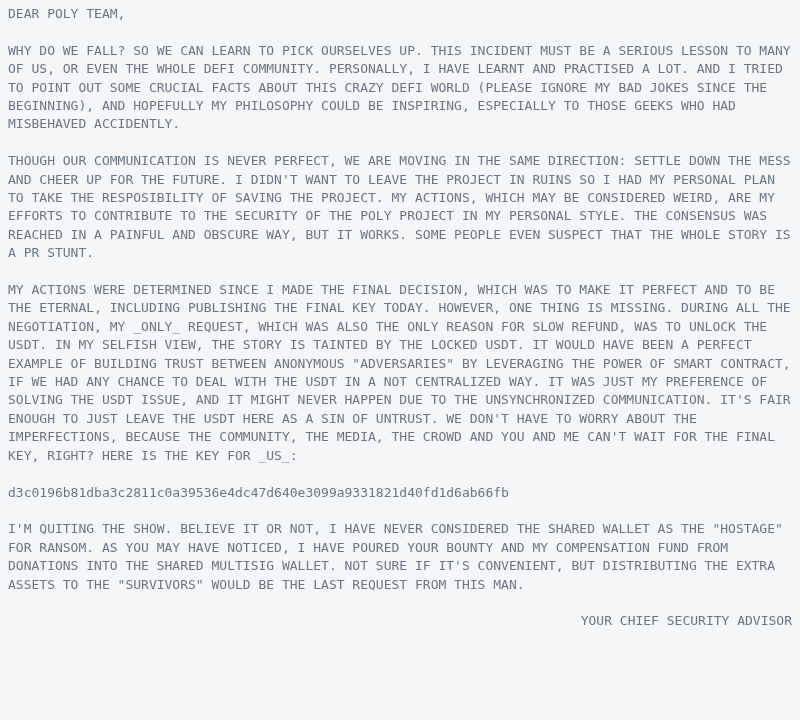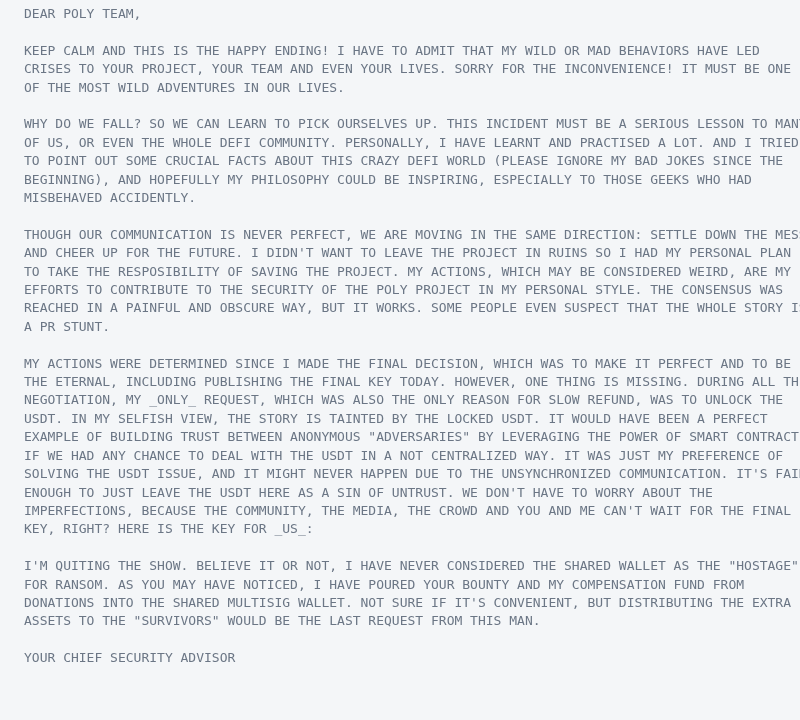--- a/index.html
+++ b/index.html
@@ -3,42 +3,39 @@
 <meta charset="utf-8">
 <style>
   html, body { margin: 0; padding: 0; }
   body {
     width: 800px;
     height: 720px;
     background: #f4f6f8;
     overflow: hidden;
   }
   .letter {
-    padding: 5px 24px;
+    padding: 5px 8px;
     font-family: "DejaVu Sans Mono", monospace;
     font-size: 13px;
     line-height: 18.4px;
     color: #6b7685;
   }
   .block {
     margin: 0 0 18.4px 0;
     font: inherit;
     white-space: pre;
   }
-  .letter > .block:last-child { margin-bottom: 3px; }
+  .letter > .block:last-child { margin-bottom: 3px; text-align: right; }
 </style>
 </head>
 <body style="background: rgb(244, 246, 248);">
 
 <main class="letter" style="color: rgb(107, 118, 133);">
   <pre class="block">DEAR POLY TEAM,</pre>
   <div>
-      <pre class="block">KEEP CALM AND THIS IS THE HAPPY ENDING! I HAVE TO ADMIT THAT MY WILD OR MAD BEHAVIORS HAVE LED
-CRISES TO YOUR PROJECT, YOUR TEAM AND EVEN YOUR LIVES. SORRY FOR THE INCONVENIENCE! IT MUST BE ONE
-OF THE MOST WILD ADVENTURES IN OUR LIVES.</pre>
       <pre class="block">WHY DO WE FALL? SO WE CAN LEARN TO PICK OURSELVES UP. THIS INCIDENT MUST BE A SERIOUS LESSON TO MANY
 OF US, OR EVEN THE WHOLE DEFI COMMUNITY. PERSONALLY, I HAVE LEARNT AND PRACTISED A LOT. AND I TRIED
 TO POINT OUT SOME CRUCIAL FACTS ABOUT THIS CRAZY DEFI WORLD (PLEASE IGNORE MY BAD JOKES SINCE THE
 BEGINNING), AND HOPEFULLY MY PHILOSOPHY COULD BE INSPIRING, ESPECIALLY TO THOSE GEEKS WHO HAD
 MISBEHAVED ACCIDENTLY.</pre>
       <pre class="block">THOUGH OUR COMMUNICATION IS NEVER PERFECT, WE ARE MOVING IN THE SAME DIRECTION: SETTLE DOWN THE MESS
 AND CHEER UP FOR THE FUTURE. I DIDN'T WANT TO LEAVE THE PROJECT IN RUINS SO I HAD MY PERSONAL PLAN
 TO TAKE THE RESPOSIBILITY OF SAVING THE PROJECT. MY ACTIONS, WHICH MAY BE CONSIDERED WEIRD, ARE MY
 EFFORTS TO CONTRIBUTE TO THE SECURITY OF THE POLY PROJECT IN MY PERSONAL STYLE. THE CONSENSUS WAS
 REACHED IN A PAINFUL AND OBSCURE WAY, BUT IT WORKS. SOME PEOPLE EVEN SUSPECT THAT THE WHOLE STORY IS
@@ -47,20 +44,21 @@
 THE ETERNAL, INCLUDING PUBLISHING THE FINAL KEY TODAY. HOWEVER, ONE THING IS MISSING. DURING ALL THE
 NEGOTIATION, MY _ONLY_ REQUEST, WHICH WAS ALSO THE ONLY REASON FOR SLOW REFUND, WAS TO UNLOCK THE
 USDT. IN MY SELFISH VIEW, THE STORY IS TAINTED BY THE LOCKED USDT. IT WOULD HAVE BEEN A PERFECT
 EXAMPLE OF BUILDING TRUST BETWEEN ANONYMOUS "ADVERSARIES" BY LEVERAGING THE POWER OF SMART CONTRACT,
 IF WE HAD ANY CHANCE TO DEAL WITH THE USDT IN A NOT CENTRALIZED WAY. IT WAS JUST MY PREFERENCE OF
 SOLVING THE USDT ISSUE, AND IT MIGHT NEVER HAPPEN DUE TO THE UNSYNCHRONIZED COMMUNICATION. IT'S FAIR
 ENOUGH TO JUST LEAVE THE USDT HERE AS A SIN OF UNTRUST. WE DON'T HAVE TO WORRY ABOUT THE
 IMPERFECTIONS, BECAUSE THE COMMUNITY, THE MEDIA, THE CROWD AND YOU AND ME CAN'T WAIT FOR THE FINAL
 KEY, RIGHT? HERE IS THE KEY FOR _US_:</pre>
     </div>
+  <pre class="block">d3c0196b81dba3c2811c0a39536e4dc47d640e3099a9331821d40fd1d6ab66fb</pre>
   <div>
       <pre class="block">I'M QUITING THE SHOW. BELIEVE IT OR NOT, I HAVE NEVER CONSIDERED THE SHARED WALLET AS THE "HOSTAGE"
 FOR RANSOM. AS YOU MAY HAVE NOTICED, I HAVE POURED YOUR BOUNTY AND MY COMPENSATION FUND FROM
 DONATIONS INTO THE SHARED MULTISIG WALLET. NOT SURE IF IT'S CONVENIENT, BUT DISTRIBUTING THE EXTRA
 ASSETS TO THE "SURVIVORS" WOULD BE THE LAST REQUEST FROM THIS MAN.</pre>
     </div>
   <pre class="block">YOUR CHIEF SECURITY ADVISOR</pre>
 </main>
 
 </body></html>

